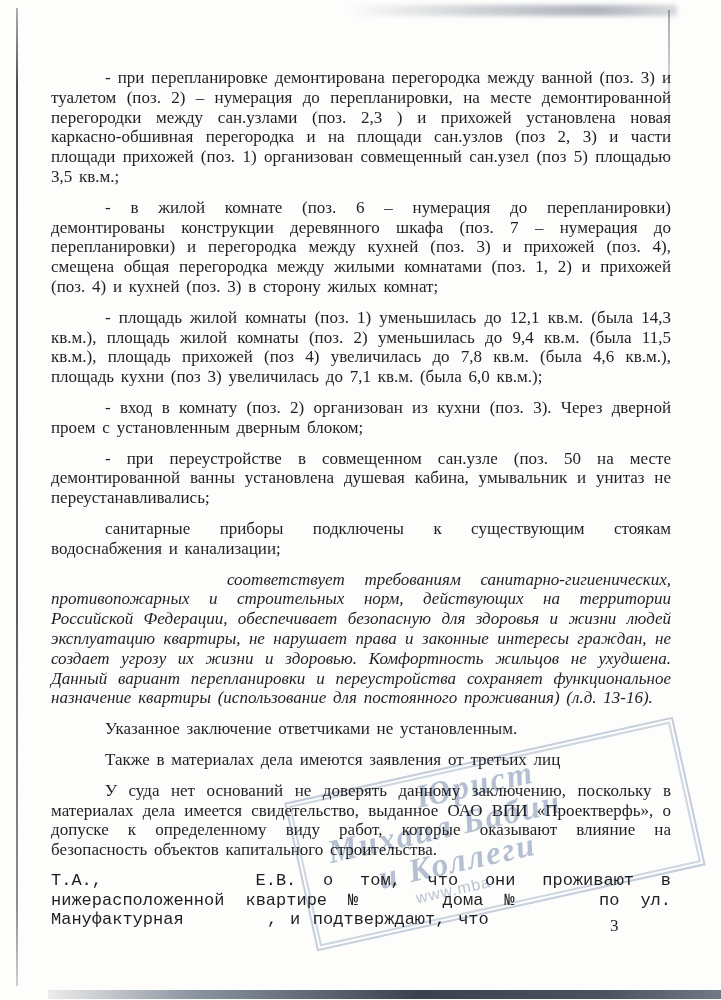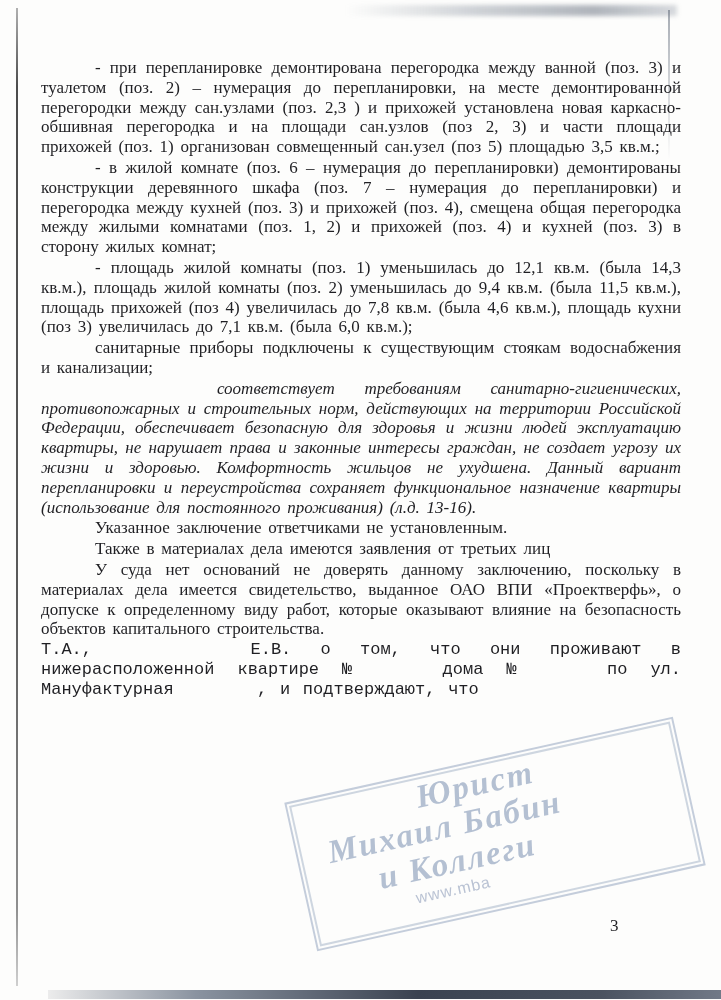--- a/index.html
+++ b/index.html
@@ -23,21 +23,21 @@
     background:linear-gradient(rgba(95,105,120,.55), rgba(140,150,160,0));
   }
   .scan-bottom-band {
     position:absolute; left:48px; right:0; bottom:1px; height:9px; z-index:0;
     background:linear-gradient(to right, #ececec, #8a93a0 22%, #3a4250 55%, #4a5260 82%, #717987);
     filter:blur(.6px);
   }
   
   .content { position:absolute; left:40px; top:57px; width:642px; z-index:1; }
   .para {
-    margin:1px; font-size:17px; line-height:19.8px;
+    margin:11px; font-size:17px; line-height:19.8px;
     text-align:justify; text-indent:54px; word-spacing:2.5px;
   }
   .indent-none { text-indent:0;font-family:Liberation Mono, monospace; }
   .indent-lg   { text-indent:176px;font-style:italic; }
   .gap { display:inline-block; height:2px; vertical-align:baseline; }
   .gap-sm { width:34px; }
   .gap-md { width:100px; }
   .gap-lg { width:58px; }
   .page-number { position:absolute; left:610px; top:916px; font-size:17px; z-index:1; }
   
@@ -69,20 +69,22 @@
 
   <div class="scan-left-line"></div>
   <div class="scan-top-smudge"></div>
   <div class="scan-right-line"></div>
   <div class="scan-bottom-band"></div>
 
   <div class="content">
       <p class="para"><span>- при перепланировке демонтирована перегородка между ванной (поз. 3) и туалетом (поз. 2) – нумерация до перепланировки, на месте демонтированной перегородки между сан.узлами (поз. 2,3 ) и прихожей установлена новая каркасно-обшивная перегородка и на площади сан.узлов (поз 2, 3) и части площади прихожей (поз. 1) организован совмещенный сан.узел (поз 5) площадью 3,5 кв.м.;</span></p>
       <p class="para"><span>- в жилой комнате (поз. 6 – нумерация до перепланировки) демонтированы конструкции деревянного шкафа (поз. 7 – нумерация до перепланировки) и перегородка между кухней (поз. 3) и прихожей (поз. 4), смещена общая перегородка между жилыми комнатами (поз. 1, 2) и прихожей (поз. 4) и кухней (поз. 3) в сторону жилых комнат;</span></p>
       <p class="para"><span>- площадь жилой комнаты (поз. 1) уменьшилась до 12,1 кв.м. (была 14,3 кв.м.), площадь жилой комнаты (поз. 2) уменьшилась до 9,4 кв.м. (была 11,5 кв.м.), площадь прихожей (поз 4) увеличилась до 7,8 кв.м. (была 4,6 кв.м.), площадь кухни (поз 3) увеличилась до 7,1 кв.м. (была 6,0 кв.м.);</span></p>
+      <p class="para"><span>- вход в комнату (поз. 2) организован из кухни (поз. 3). Через дверной проем с установленным дверным блоком;</span></p>
+      <p class="para"><span>- при переустройстве в совмещенном сан.узле (поз. 50 на месте демонтированной ванны установлена душевая кабина, умывальник и унитаз не переустанавливались;</span></p>
       <p class="para"><span>санитарные приборы подключены к существующим стоякам водоснабжения и канализации;</span></p>
       <p class="para indent-lg"><span>соответствует требованиям санитарно-гигиенических, противопожарных и строительных норм, действующих на территории Российской Федерации, обеспечивает безопасную для здоровья и жизни людей эксплуатацию квартиры, не нарушает права и законные интересы граждан, не создает угрозу их жизни и здоровью. Комфортность жильцов не ухудшена. Данный вариант перепланировки и переустройства сохраняет функциональное назначение квартиры (использование для постоянного проживания) (л.д. 13-16).</span></p>
       <p class="para"><span>Указанное заключение ответчиками не установленным.</span></p>
       <p class="para"><span>Также в материалах дела имеются заявления от третьих лиц</span></p>
       <p class="para"><span>У суда нет оснований не доверять данному заключению, поскольку в материалах дела имеется свидетельство, выданное ОАО ВПИ «Проектверфь», о допуске к определенному виду работ, которые оказывают влияние на безопасность объектов капитального строительства.</span></p>
       <p class="para indent-none"><span>Т.А.,</span> <span class="gap gap-md"></span> <span>Е.В. о том, что они проживают в нижерасположенной квартире №</span> <span class="gap gap-sm"></span> <span>дома №</span> <span class="gap gap-sm"></span> <span>по ул. Мануфактурная</span> <span class="gap gap-lg"></span> <span>, и подтверждают, что</span></p>
     </div>
 
   <div class="watermark">
     <div class="wm-frame-outer"></div>

